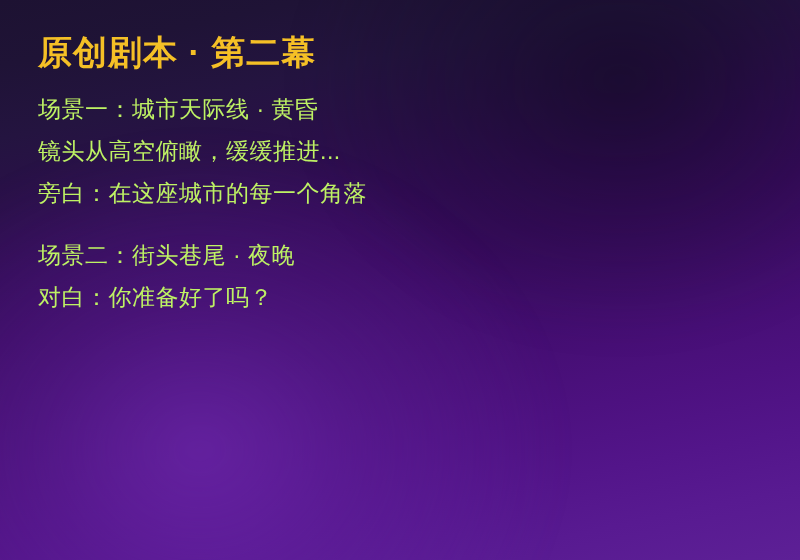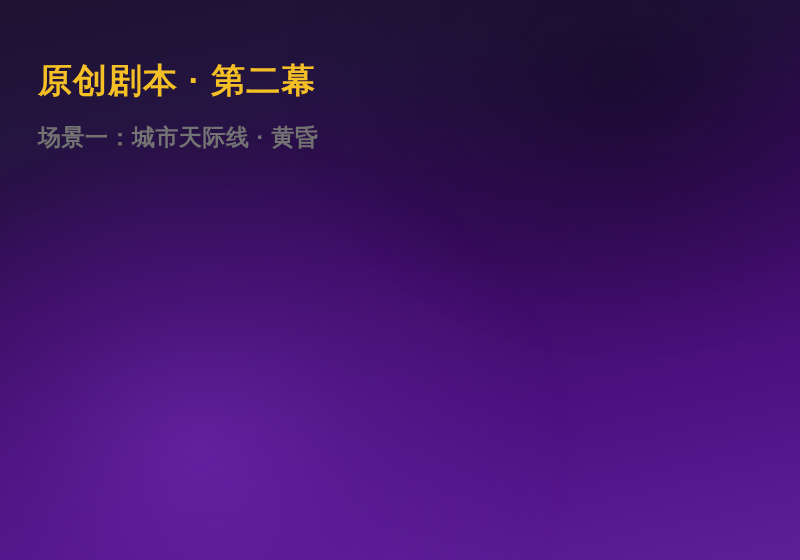--- a/index.html
+++ b/index.html
@@ -64,21 +64,20 @@
     background: radial-gradient(closest-side, rgba(14,9,28,0.55) 0%, rgba(16,10,32,0.28) 50%, rgba(18,11,36,0.0) 100%);
     filter: blur(16px);
   }
 
   #content {
     position: absolute;
     left: 38px;
     top: 0;
     right: 0;
     bottom: 0;
-    margin-top: 28px;
   }
 
   .script-title {
     position: absolute;
     left: 0;
     top: 33px;
     font-size: 34px;
     font-weight: 700;
     line-height: 1.15;
     color: #f5c026;
@@ -96,41 +95,45 @@
   .scene-block {
     margin: 0 0 20px 0;
   }
   .scene-block:last-child {
     margin-bottom: 0;
   }
 
   .script-line {
     font-size: 23px;
     line-height: 42px;
-    font-weight: 700;
-    color: #737373;
+    font-weight: 400;
+    color: #bef264;
     letter-spacing: 0.5px;
     white-space: nowrap;
   }
 </style>
 </head>
 <body>
 
 <div id="stage">
 
   <div id="bg-gradient"></div>
   <div id="bg-glow-left"></div>
   <div id="bg-glow-topright"></div>
 
   <div id="content">
 
     <div class="script-title">原创剧本 · 第二幕</div>
 
     <div class="script-body" id="script-body">
         <div class="scene-block">
           <div class="script-line">场景一：城市天际线 · 黄昏</div>
+          <div class="script-line">镜头从高空俯瞰，缓缓推进...</div>
+          <div class="script-line">旁白：在这座城市的每一个角落</div>
         </div>
         <div class="scene-block">
+          <div class="script-line">场景二：街头巷尾 · 夜晚</div>
+          <div class="script-line">对白：你准备好了吗？</div>
         </div>
       </div>
 
   </div>
 </div>
 
 </body></html>

